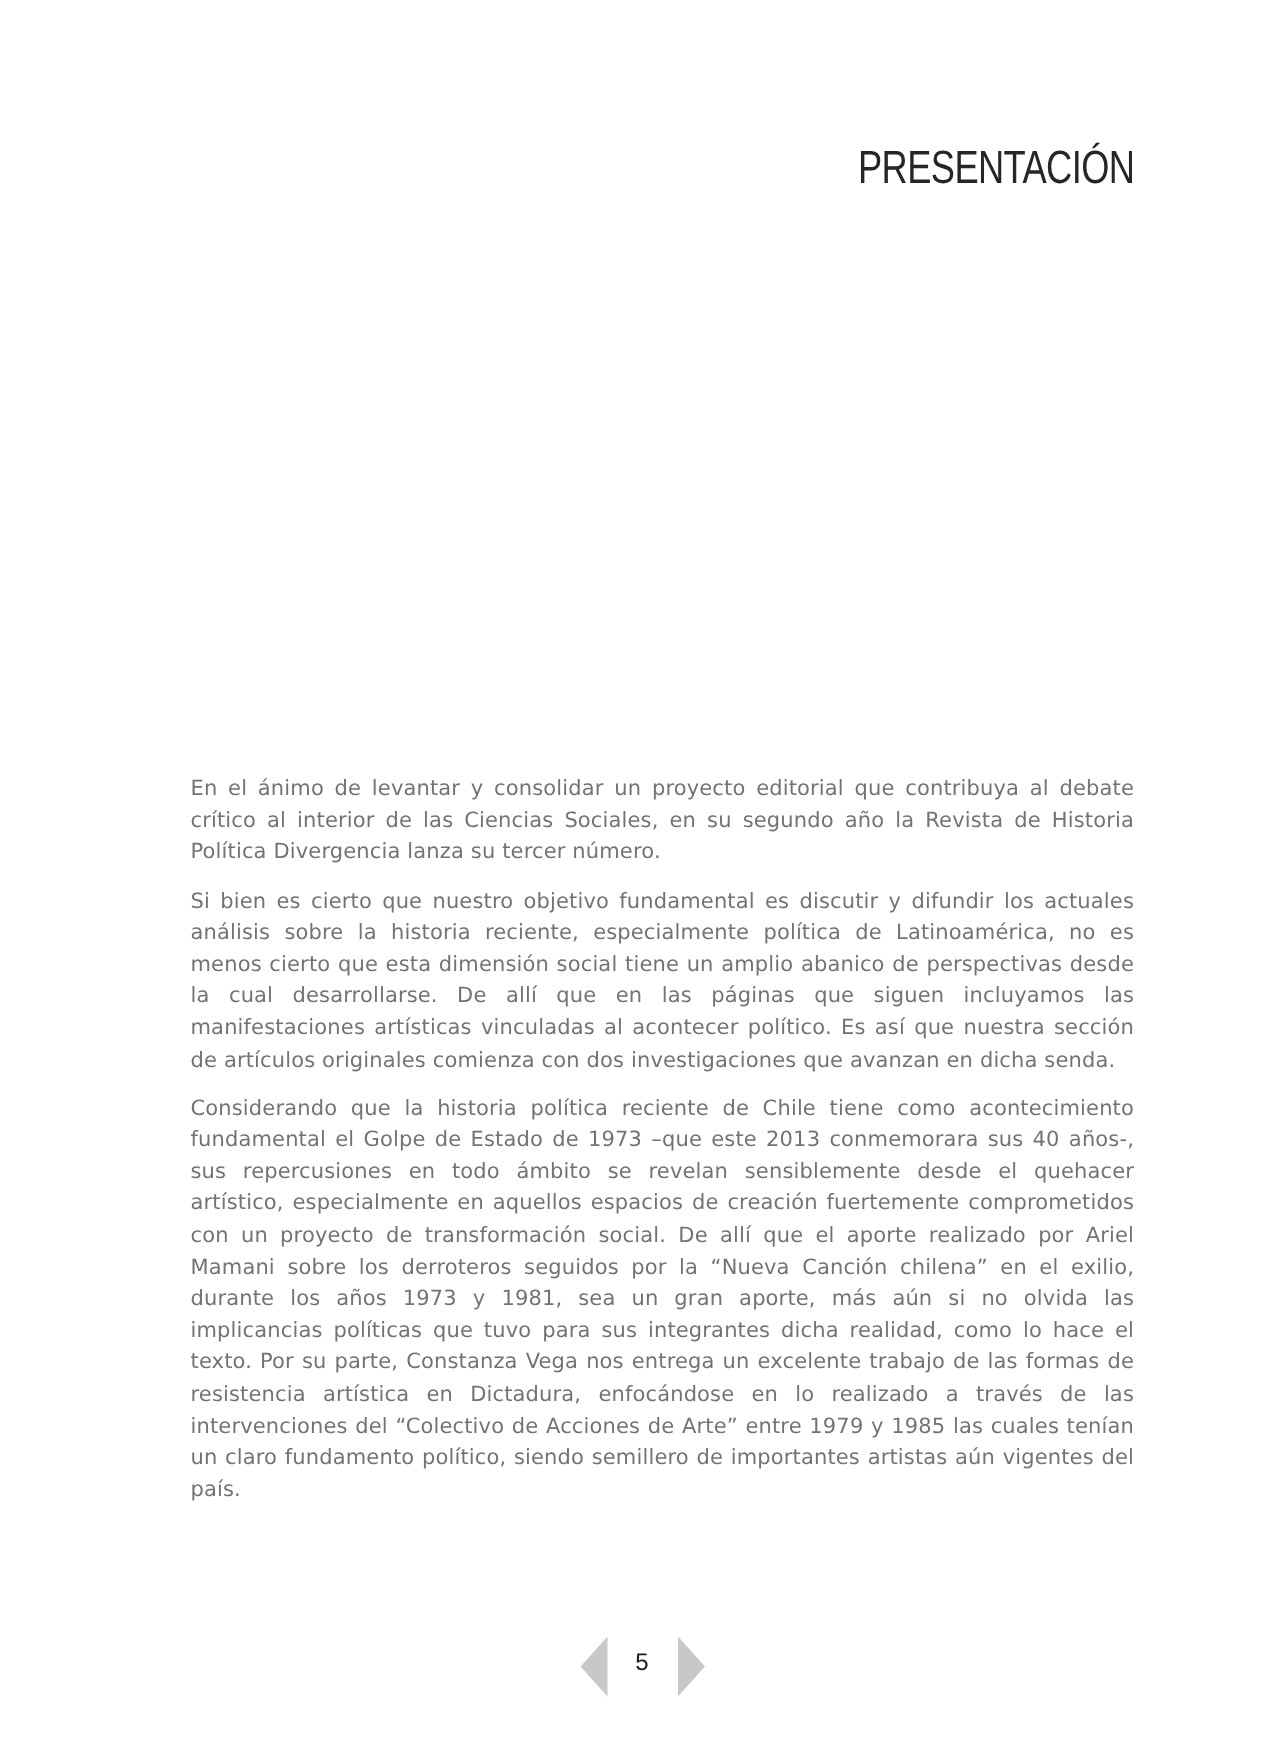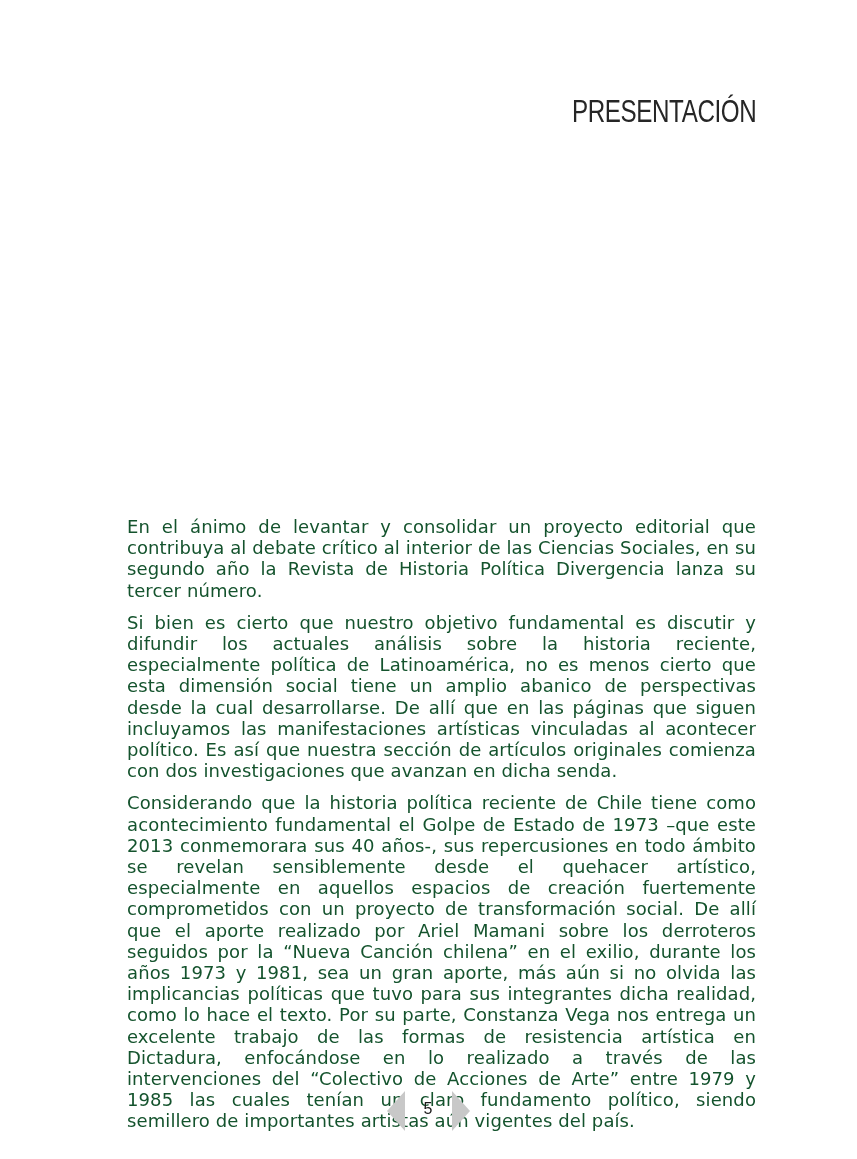--- a/index.html
+++ b/index.html
@@ -27,23 +27,23 @@
       transform-origin: right center;
       margin: 0;
       white-space: nowrap;
     }
     .body-text {
       position: absolute;
       left: 127px;
       top: 516px;
       width: 629px;
       font-family: "DejaVu Sans", sans-serif;
-      font-size: 18px;
+      font-size: 14px;
       line-height: 21.2px;
-      color: #14532d;
+      color: #737373;
     }
     .body-text p {
       margin: 0 0 11px 0;
       text-align: justify;
       letter-spacing: 0.1px;
     }
     .pager {
       position: absolute;
       left: 386px;
       top: 1091px;

